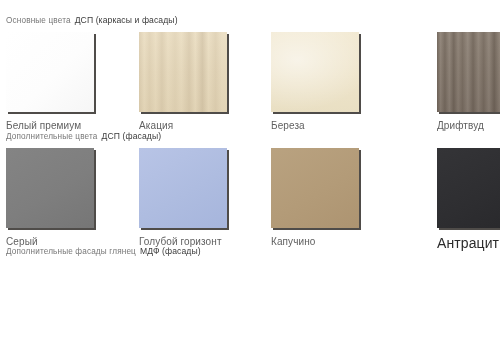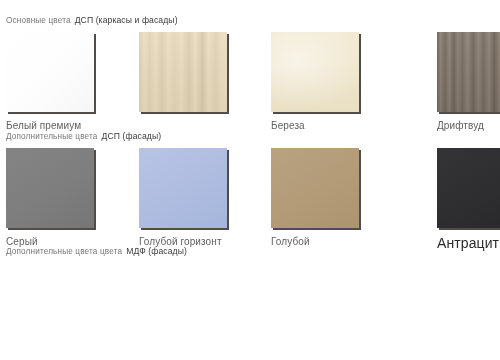--- a/index.html
+++ b/index.html
@@ -152,20 +152,21 @@
         <div class="swatch s-white">
             <span class="sheen"></span>
           </div>
         <div class="cap">Белый премиум</div>
       </div>
 
       <div class="cell c1">
         <div class="swatch s-acacia">
             <span class="sheen"></span>
           </div>
+        <div class="cap">Акация</div>
       </div>
 
       <div class="cell c2">
         <div class="swatch s-birch">
             <span class="sheen"></span>
           </div>
         <div class="cap">Береза</div>
       </div>
 
       <div class="cell c3">
@@ -195,32 +196,32 @@
         <div class="swatch s-grey">
             <span class="sheen"></span>
           </div>
         <div class="cap">Серый</div>
       </div>
 
       <div class="cell c2">
         <div class="swatch s-capp">
             <span class="sheen"></span>
           </div>
-        <div class="cap">Голубой</div>
+        <div class="cap">Капучино</div>
       </div>
 
       <div class="cell c3">
         <div class="swatch s-anthr">
             <span class="sheen"></span>
           </div>
         <div class="cap big">Антрацит</div>
       </div>
 
     </div>
   </div>
 
   <div class="section sec3">
     <div class="sec-head">
-      <span class="lead">Дополнительные цвета цвета</span><span class="code">МДФ (фасады)</span>
+      <span class="lead">Дополнительные фасады глянец</span><span class="code">МДФ (фасады)</span>
     </div>
   </div>
 
 </div>
 
 </body></html>

